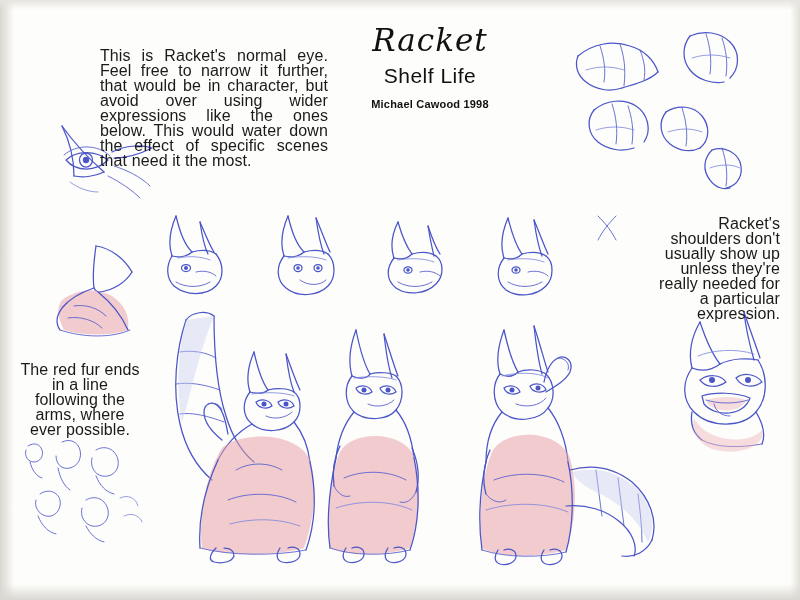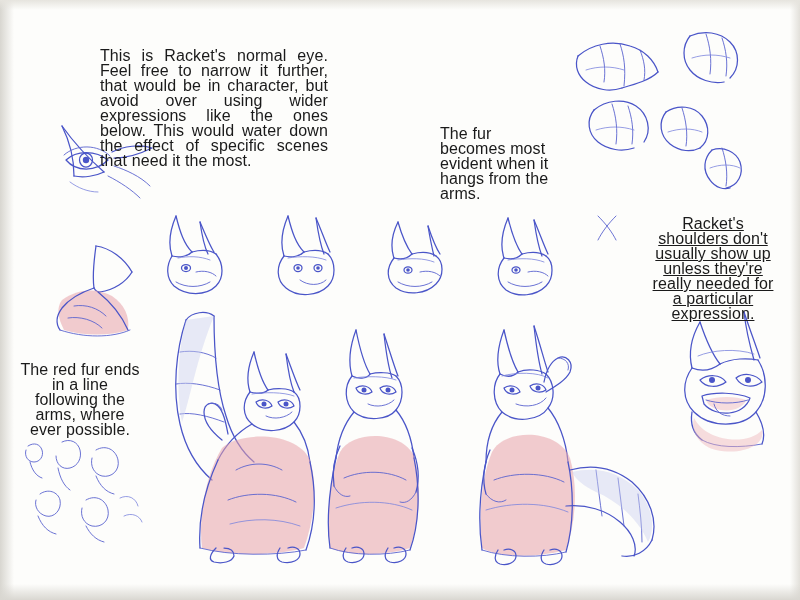--- a/index.html
+++ b/index.html
@@ -378,26 +378,30 @@
       <path class="blue-fill-soft" d="M572,472 C596,466 620,472 638,490 C652,506 656,528 648,542 C640,522 620,502 596,492 C584,486 576,480 572,472 Z"></path>
 
       <path class="ink" d="M498,550 C494,556 494,562 500,564 C508,566 516,562 516,556 C516,550 510,548 504,550"></path>
       <path class="ink" d="M544,550 C540,556 540,562 546,564 C554,566 562,562 562,556 C562,550 556,548 550,550"></path>
       <path class="ink-thin" d="M494,480 C514,472 544,472 564,482"></path>
       <path class="ink-light" d="M486,510 C512,502 544,502 568,512"></path>
     </g>
 
   </svg>
 
+  <div class="title-block" style="left:330px; top:22px; width:200px;">
+    <div id="title-main">Racket</div>
+    <div id="title-sub">Shelf Life</div>
+    <div id="title-credit">Michael Cawood 1998</div>
+  </div>
 
   <div class="note" style="left:100px; top:48px; width:228px;">This is Racket's normal eye. Feel free to narrow it further, that would be in character, but avoid over using wider expressions like the ones below. This would water down the effect of specific scenes that need it the most.</div>
 
-  <div class="note" style="left:440px; top:126px; width:118px; text-align:left;">The fur becomes most evident when it hangs from the arms.</div>
-
-  <div class="note" style="left:646px; top:216px; width:134px; text-align:center;text-decoration:underline;">Racket's shoulders don't usually show up unless they're really needed for a particular expression.</div>
+
+  <div class="note" style="left:646px; top:216px; width:134px; text-align:right;">Racket's shoulders don't usually show up unless they're really needed for a particular expression.</div>
 
   <div class="note" style="left:20px; top:362px; width:120px; text-align:center;">The red fur ends in a line following the arms, where ever possible.</div>
 
   <div id="paper-edge-left"></div>
   <div id="paper-edge-right"></div>
   <div id="paper-edge-top"></div>
   <div id="paper-edge-bottom"></div>
 
 </div>
 

